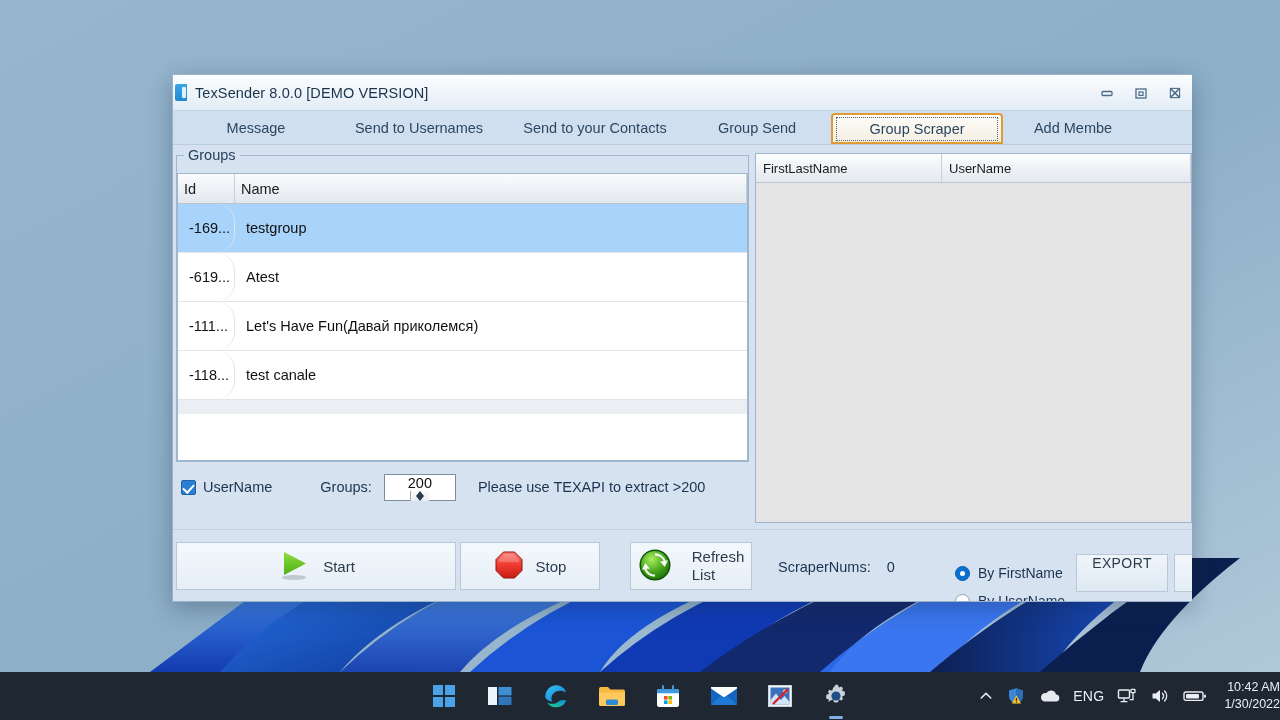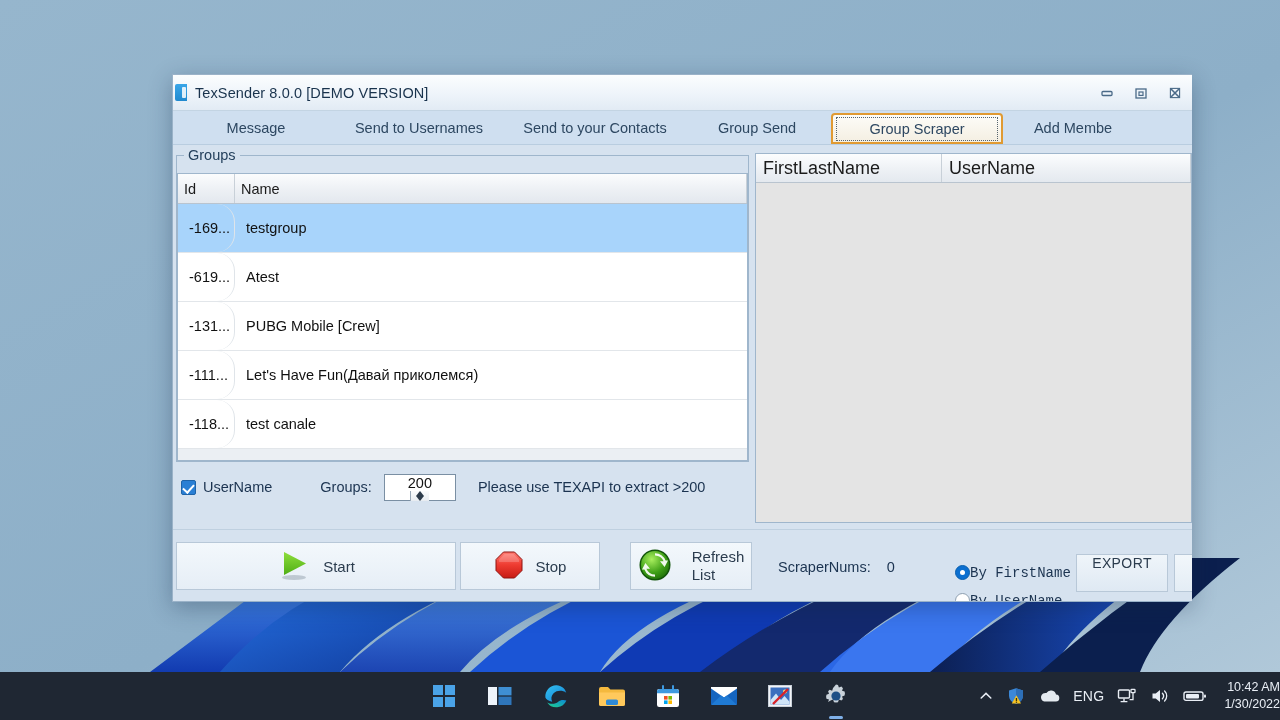--- a/index.html
+++ b/index.html
@@ -211,21 +211,21 @@
     width: 437px; height: 370px;
     background: #e4e4e4;
     border: 1px solid #9fb6cc;
     overflow: hidden;
   }
   .rhead { display: flex; height: 29px;
     background: linear-gradient(180deg, #fcfdfe 0%, #eff2f6 50%, #e4e9ef 100%);
     border-bottom: 1px solid #b9c4cf;
   }
   .rhead .hc {
-    font-size: 18px; color: #1b1b1b;
+    font-size: 13px; color: #1b1b1b;
     display: flex; align-items: center; padding-left: 7px;
     border-right: 1px solid #c8d0d8;
   }
   .rc-1 { width: 186px; }
   .rc-2 { flex: 1; }
 
   
   #bottombar {
     position: absolute; left: 0; right: 0; bottom: 0;
     height: 74px;
@@ -242,21 +242,21 @@
   }
   #btn-start { left: 3px; top: 12px; width: 280px; height: 48px; }
   #btn-stop  { left: 287px; top: 12px; width: 140px; height: 48px; }
   #btn-refresh { left: 457px; top: 12px; width: 122px; height: 48px; gap: 20px; }
   #btn-refresh .lbl { line-height: 1.18; text-align: left; }
   #scrapernums {
     position: absolute; left: 605px; top: 29px;
     font-size: 14.5px; color: #1b3350; white-space: nowrap;
   }
   .radio-row {
-    position: absolute; display: flex;  font-family: Liberation Mono, monospace;
+    position: absolute; display: flex; align-items: center; gap: 8px;
   }
   #radio-first { left: 782px; top: 35px; }
   #radio-user  { left: 782px; top: 63px; }
   .rad {
     width: 15px; height: 15px; border-radius: 50%;
     background: #ffffff; border: 1px solid #8d9fb0;
     position: relative; flex: none;
   }
   .rad.on { background: #0b6fd0; border-color: #0a5fae; }
   .rad.on::after {
@@ -411,24 +411,20 @@
 
           <div class="grow sel">
             <div class="gc col-id">-169...</div>
             <div class="gc col-name">testgroup</div>
           </div>
           <div class="grow">
             <div class="gc col-id">-619...</div>
             <div class="gc col-name">Atest</div>
           </div>
           <div class="grow">
-            <div class="gc col-id">-131...</div>
-            <div class="gc col-name">PUBG Mobile [Crew]</div>
-          </div>
-          <div class="grow">
             <div class="gc col-id">-111...</div>
             <div class="gc col-name">Let's Have Fun(Давай приколемся)</div>
           </div>
           <div class="grow">
             <div class="gc col-id">-118...</div>
             <div class="gc col-name">test canale</div>
           </div>
           <div id="grid-filler"></div>
         </div>
       </div>

